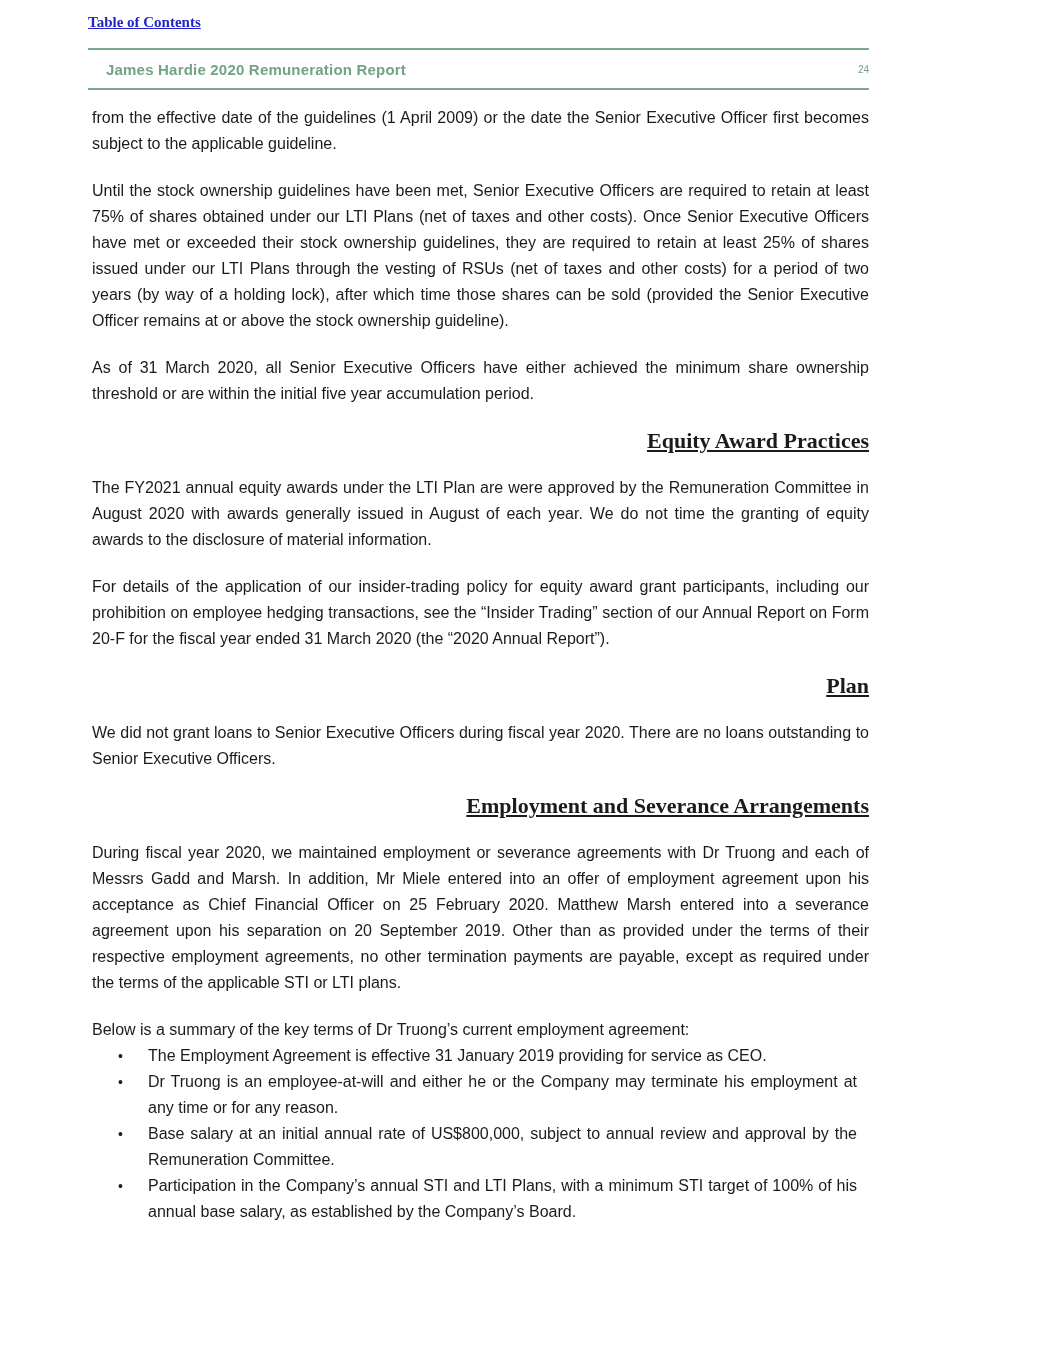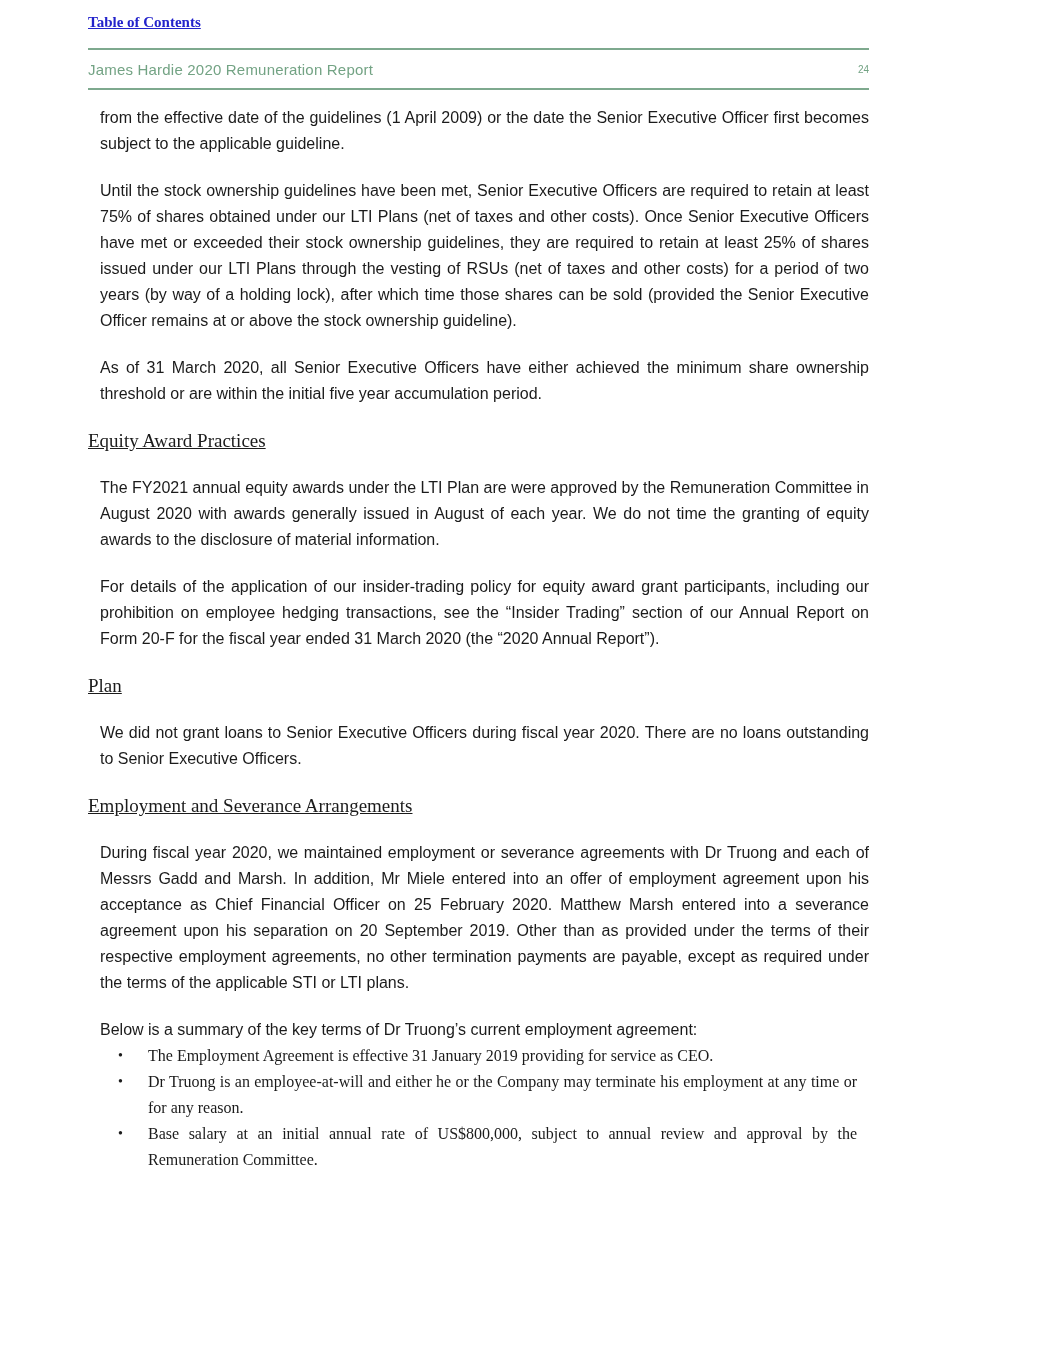--- a/index.html
+++ b/index.html
@@ -39,50 +39,50 @@
   }
   .rule-top { margin-top: 17px; }
   .header-row {
     display: flex;
     justify-content: space-between;
     align-items: center;
     height: 38px;
   }
   .report-title {
     color: var(--green-text);
-    font-weight: normal;
+    font-weight: bold;
     font-size: 15px;
     letter-spacing: 0.2px;
+    margin-left: 18px;
   }
   .page-number {
     color: var(--green-text);
     font-size: 10px;
   }
   .doc-body {
     margin-top: 15px;
     font-size: 16px;
     line-height: 26px;
     text-align: justify;
   }
-  .doc-body p.para { margin: 0 0 21px 12px; }
+  .doc-body p.para { margin: 0 0 21px 4px; }
   .doc-body p.para.tight { margin-bottom: 0; }
   .doc-body h3.heading {
     font-family: "Liberation Serif", serif;
-    font-size: 19px;
-    font-weight: normal;
+    font-size: 22px;
+    font-weight: bold;
     line-height: 26px;
     margin: 0 0 21px 0;
-    text-align: left;
+    text-align: right;
   }
   .doc-body h3.heading.underlined { text-decoration: underline; }
   .doc-body ul.bullets {
     list-style: none;
     margin: 0 12px 21px 0;
     padding: 0;
-    font-family: Liberation Serif, serif;
   }
   .doc-body ul.bullets li {
     position: relative;
     padding-left: 60px;
   }
   .doc-body ul.bullets li::before {
     content: "\2022";
     position: absolute;
     left: 30px;
     top: 0;
@@ -113,15 +113,16 @@
       <p class="para">For details of the application of our insider-trading policy for equity award grant participants, including our prohibition on employee hedging transactions, see the “Insider Trading” section of our  Annual Report on Form 20-F for the fiscal year ended 31 March 2020 (the “2020 Annual Report”).</p>
       <h3 class="heading underlined">Plan</h3>
       <p class="para">We did not grant loans to Senior Executive Officers during fiscal year 2020. There are no loans outstanding to Senior Executive Officers.</p>
       <h3 class="heading underlined">Employment and Severance Arrangements</h3>
       <p class="para">During fiscal year 2020, we maintained employment or severance agreements with Dr Truong and each of Messrs Gadd and Marsh.  In addition, Mr Miele entered into an offer of employment agreement upon his acceptance as Chief Financial Officer on 25 February 2020. Matthew Marsh entered into a severance agreement upon his separation on 20 September 2019. Other than as provided under the terms of their respective employment agreements, no other termination payments are payable, except as required under the terms of the applicable STI or LTI plans.</p>
       <p class="para tight">Below is a summary of the key terms of Dr Truong’s current employment agreement:</p>
       <ul class="bullets">
         <li>The Employment Agreement is effective 31 January 2019 providing for service as CEO.</li>
         <li>Dr Truong is an employee-at-will and either he or the Company may terminate his employment at any time or for any reason.</li>
         <li>Base salary at an initial annual rate of US$800,000, subject to annual review and approval by the Remuneration Committee.</li>
+        <li>Participation in the Company’s annual STI and LTI Plans, with a minimum STI target of 100% of his annual base salary, as established by the Company’s Board.</li>
       </ul>
     </div>
 </div>
 
 </body></html>

